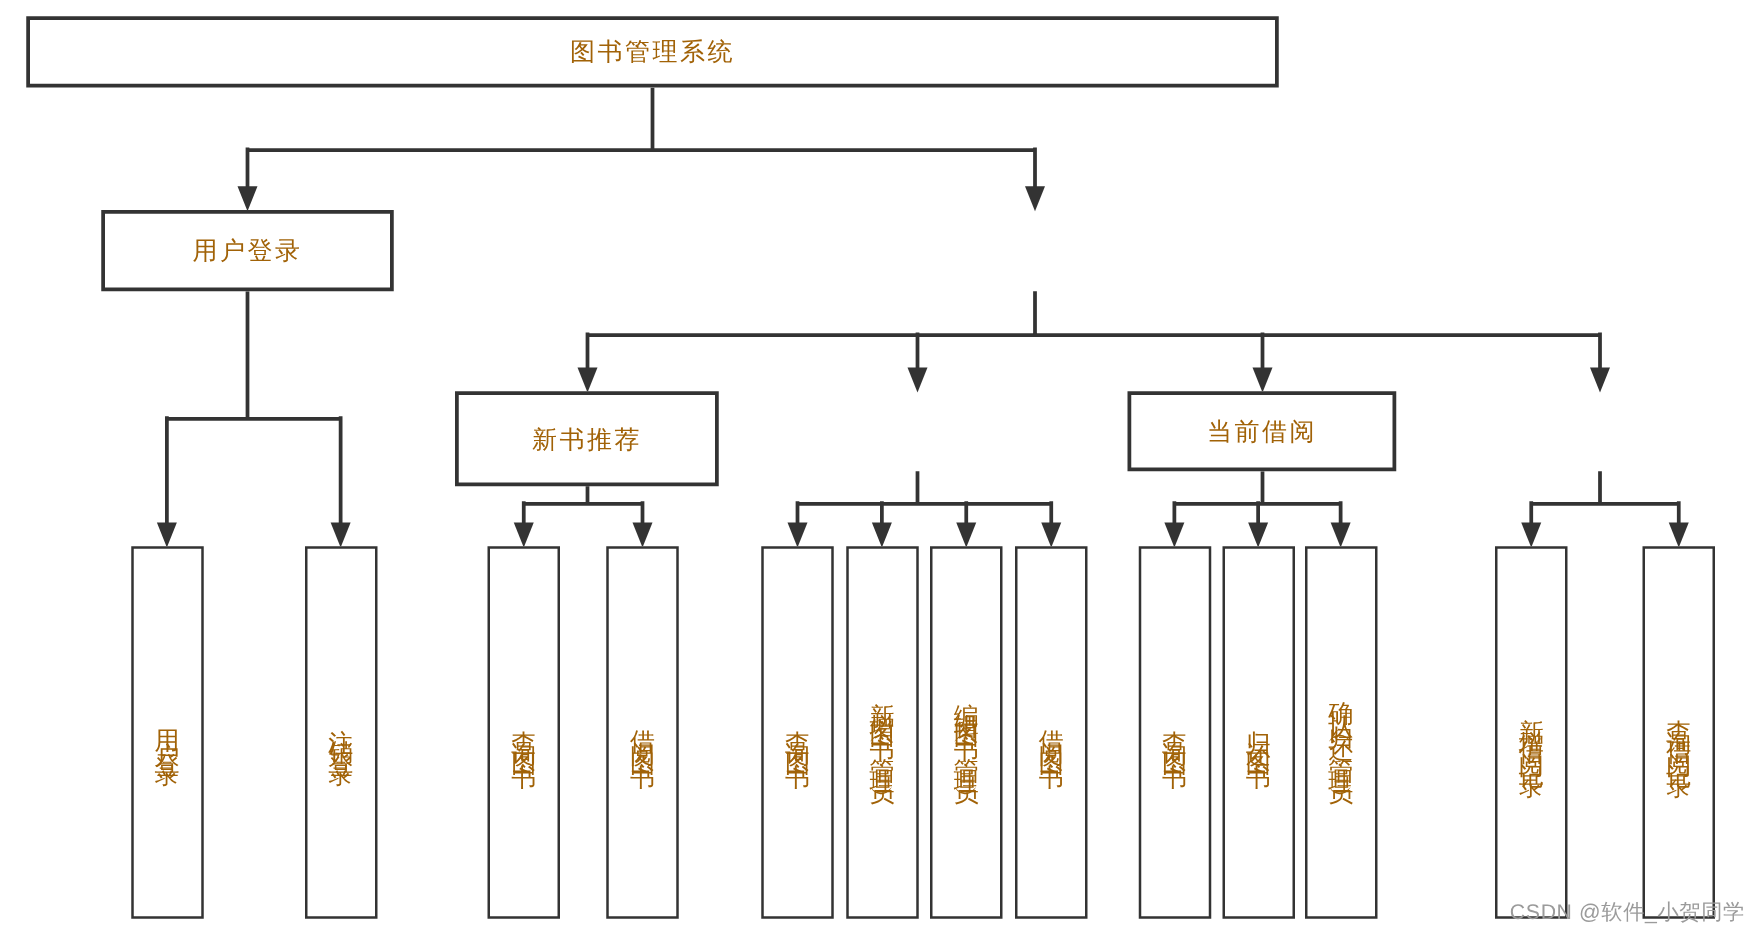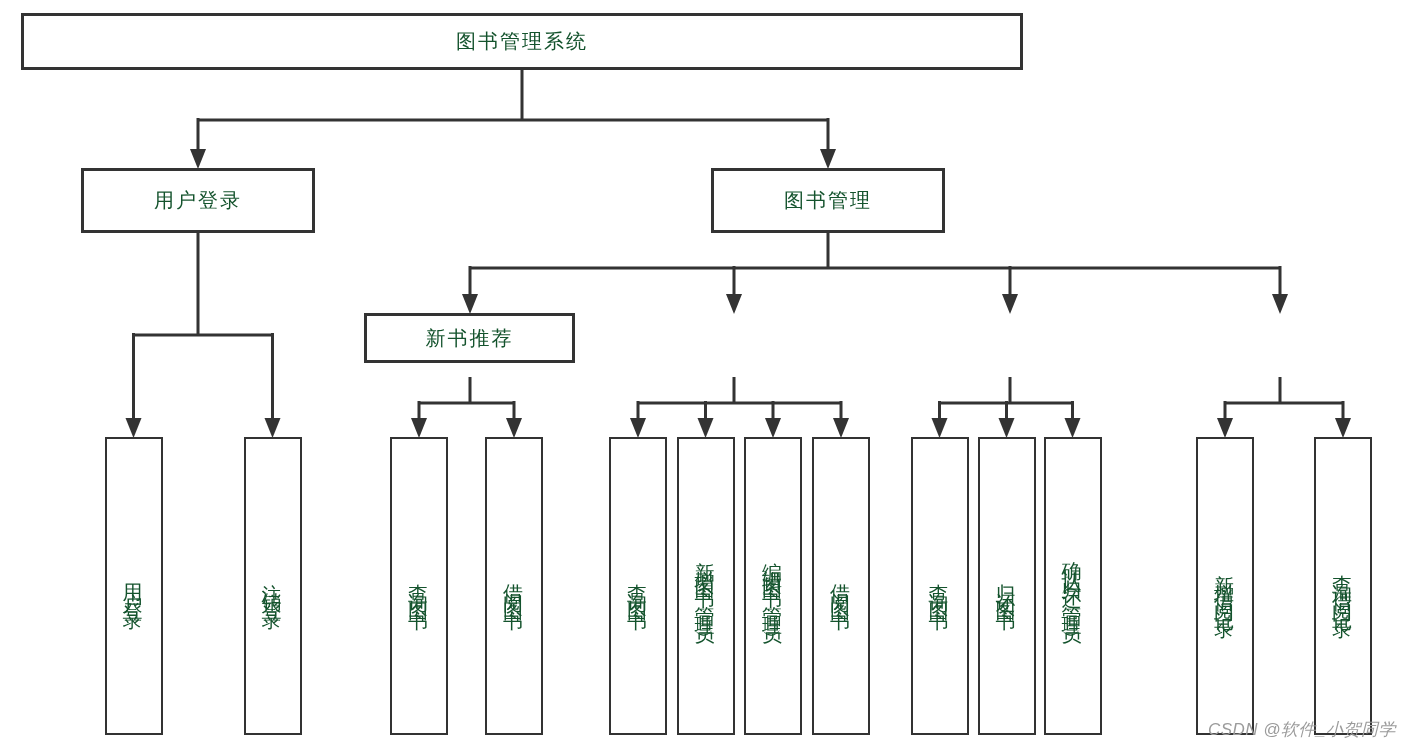--- a/index.html
+++ b/index.html
@@ -3,32 +3,32 @@
 <meta charset="utf-8">
 <style>
   html,body{margin:0;padding:0;background:#ffffff;}
   .canvas{
     position:relative;width:1405px;height:747px;background:#ffffff;
     font-family:"Liberation Sans","DejaVu Sans",sans-serif;overflow:hidden;
   }
   .wires{position:absolute;left:0;top:0;width:1405px;height:747px;}
   .box{
     position:absolute;box-sizing:border-box;background:#ffffff;
-    border:3px solid #333333;color:#14532d;
+    border:3px solid #333333;color:#a16207;
     display:flex;align-items:center;justify-content:center;
     font-size:20px;letter-spacing:2px;white-space:nowrap;
   }
   .vbox{
     border-width:2.5px;
     writing-mode:vertical-rl;text-orientation:mixed;
     font-size:20px;letter-spacing:9px;white-space:normal;
   }
   .watermark{
     position:absolute;right:9px;bottom:6px;z-index:3;
-    font-size:17px;letter-spacing:0.5px;color:#9b9b9b;font-style:italic;
+    font-size:17px;letter-spacing:0.5px;color:#9b9b9b;
   }
 </style>
 </head>
 <body>
 
 <div class="canvas">
 
   <svg class="wires" viewBox="0 0 1405 747" xmlns="http://www.w3.org/2000/svg">
     <g stroke="#333333" stroke-width="3" fill="none">
       <path d="M522 70 V120 M198 120 H828 M198 118 V152 M828 118 V152"></path>
@@ -58,23 +58,23 @@
       <polygon points="998.5,418 1014.5,418 1006.5,438"></polygon>
       <polygon points="1064.5,418 1080.5,418 1072.5,438"></polygon>
       <polygon points="1217,418 1233,418 1225,438"></polygon>
       <polygon points="1335,418 1351,418 1343,438"></polygon>
     </g>
   </svg>
 
   <div class="box" style="left:21px;top:13px;width:1002px;height:57px">图书管理系统</div>
 
   <div class="box" style="left:81px;top:168px;width:234px;height:65px">用户登录</div>
-  <div class="box" style="left:711px;top:168px;width:234px;height:65px">图书管理</div>
 
-  <div class="box" style="left:364px;top:313px;width:211px;height:50px">新书推荐</div>
+  <div class="box" style="left:364px;top:313px;width:211px;height:76px">新书推荐</div>
+  <div class="box" style="left:902px;top:313px;width:215px;height:64px">当前借阅</div>
 
   <div class="box vbox" style="left:104.5px;top:437px;width:58px;height:298px">用户登录</div>
   <div class="box vbox" style="left:243.5px;top:437px;width:58px;height:298px">注销登录</div>
 
   <div class="box vbox" style="left:390px;top:437px;width:58px;height:298px">查询图书</div>
   <div class="box vbox" style="left:485px;top:437px;width:58px;height:298px">借阅图书</div>
 
   <div class="box vbox" style="left:609px;top:437px;width:58px;height:298px">查询图书</div>
   <div class="box vbox" style="left:676.5px;top:437px;width:58px;height:298px">新增图书（管理员）</div>
   <div class="box vbox" style="left:744px;top:437px;width:58px;height:298px">编辑图书（管理员）</div>

